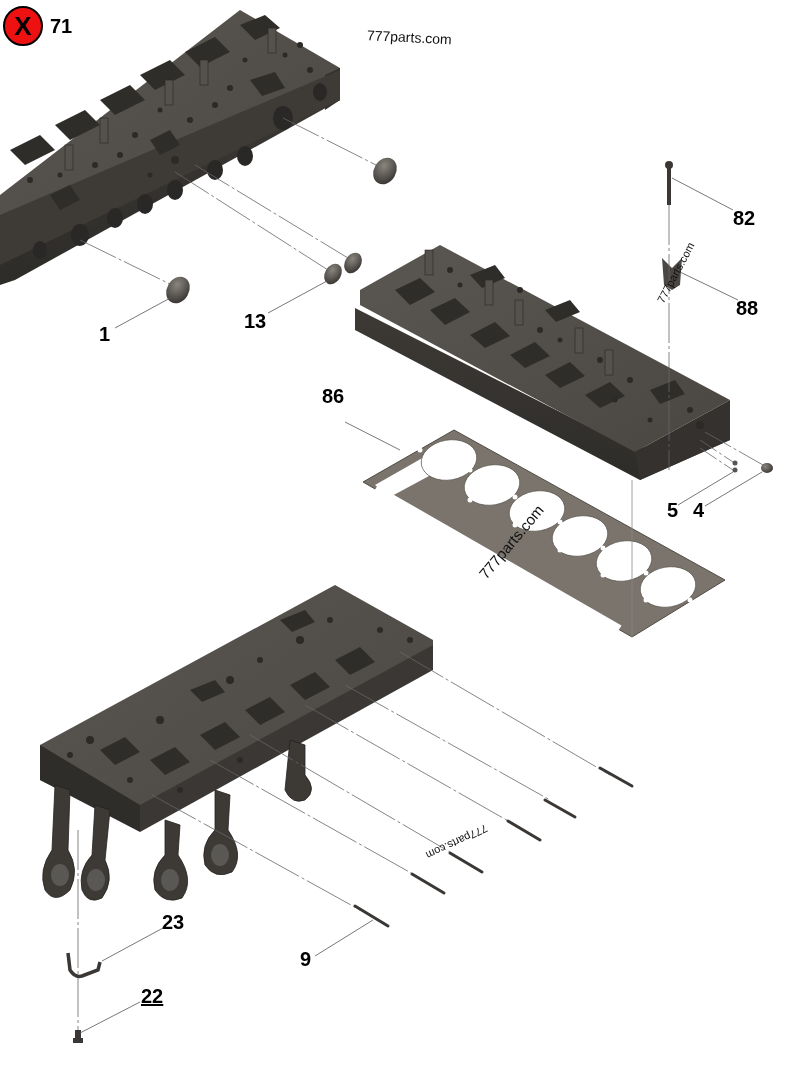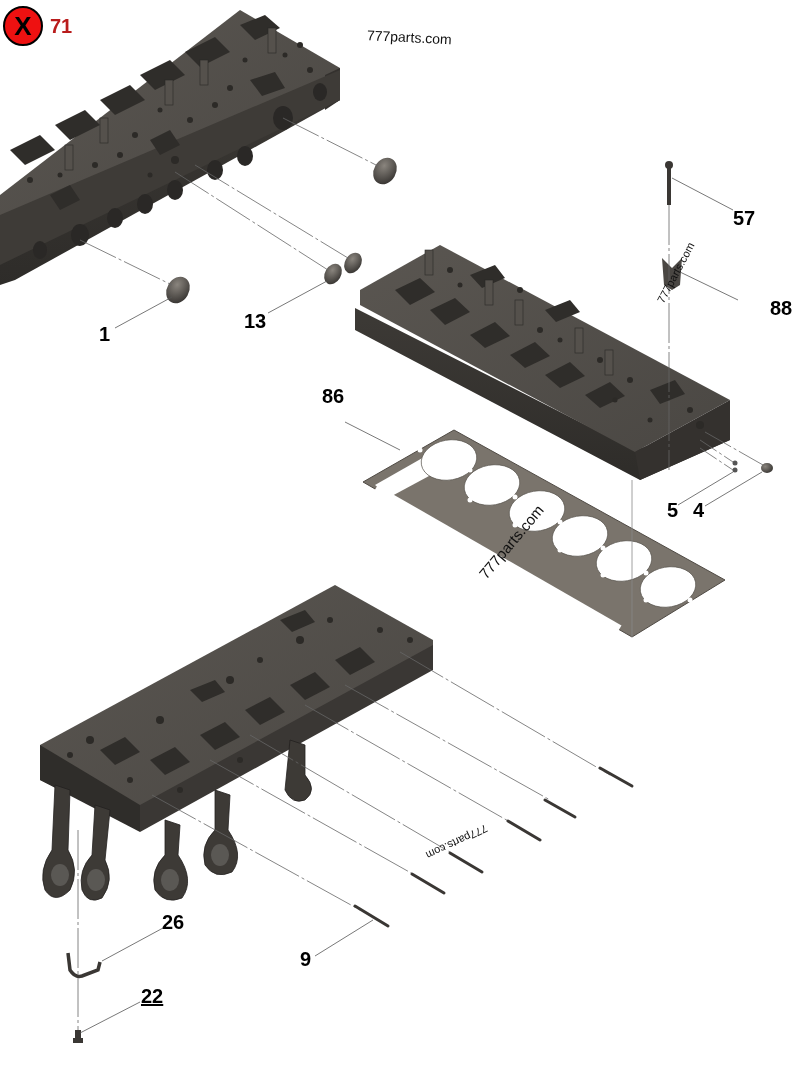--- a/index.html
+++ b/index.html
@@ -1,20 +1,20 @@
 <!DOCTYPE html>
 <html><head>
 <meta charset="utf-8">
 <style>
   html, body { margin: 0; padding: 0; background: #ffffff; }
   body { width: 800px; height: 1067px; position: relative; overflow: hidden; font-family: "Liberation Sans", sans-serif; }
   #stage { position: absolute; left: 0; top: 0; width: 800px; height: 1067px; }
   .callout { position: absolute; font-family: "Liberation Sans", sans-serif; font-weight: bold; font-size: 20px; color: #000; line-height: 1; }
   .badge { position: absolute; left: 3px; top: 6px; width: 40px; height: 40px; border-radius: 50%; background: #ee1111; border: 2px solid #000; box-sizing: border-box; display: flex; align-items: center; justify-content: center; font-family: "Liberation Sans", sans-serif; font-weight: bold; font-size: 26px; color: #000; cursor: pointer; }
-  .diagram-no { position: absolute; left: 50px; top: 15px; font-family: "Liberation Sans", sans-serif; font-weight: bold; font-size: 20px; color: #b91c1c; }
+  .diagram-no { position: absolute; left: 50px; top: 15px; font-family: "Liberation Sans", sans-serif; font-weight: bold; font-size: 20px; color: #000000; }
   .watermark { position: absolute; font-family: "Liberation Sans", sans-serif; font-size: 13px; color: #111; white-space: nowrap; transform-origin: left center; }
 </style>
 </head>
 <body>
 
 <div id="stage">
   <svg width="800" height="1067" viewBox="0 0 800 1067" xmlns="http://www.w3.org/2000/svg">
     <defs>
       <linearGradient id="topFace" x1="0" y1="0" x2="1" y2="1">
         <stop offset="0" stop-color="#5a5651"></stop>
@@ -277,21 +277,21 @@
 
   
   <div class="watermark" style="left:367px; top:27px; transform: rotate(3deg); font-size:14px;">777parts.com</div>
   <div class="watermark" style="left:660px; top:296px; transform: rotate(-62deg); font-size:11px;">777parts.com</div>
   <div class="watermark" style="left:482px; top:568px; transform: rotate(-50deg); font-size:15px;">777parts.com</div>
   <div class="watermark" style="left:487px; top:822px; transform: rotate(155deg); font-size:11px;">777parts.com</div>
 
   
   <div class="callout" style="left:99px; top:324px;">1</div>
   <div class="callout" style="left:244px; top:311px;">13</div>
-  <div class="callout" style="left:733px; top:208px;">57</div>
-  <div class="callout" style="left:770px; top:298px;">88</div>
+  <div class="callout" style="left:733px; top:208px;">82</div>
+  <div class="callout" style="left:736px; top:298px;">88</div>
   <div class="callout" style="left:322px; top:386px;">86</div>
   <div class="callout" style="left:667px; top:500px;">5</div>
   <div class="callout" style="left:693px; top:500px;">4</div>
-  <div class="callout" style="left:162px; top:912px;">26</div>
+  <div class="callout" style="left:162px; top:912px;">23</div>
   <div class="callout" style="left:141px; top:986px;text-decoration:underline;">22</div>
   <div class="callout" style="left:300px; top:949px;">9</div>
 </div>
 
 </body></html>

